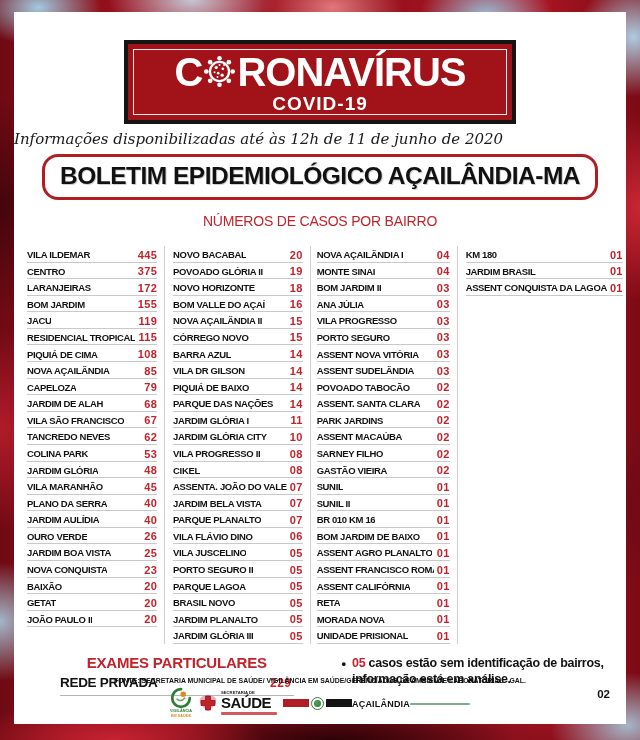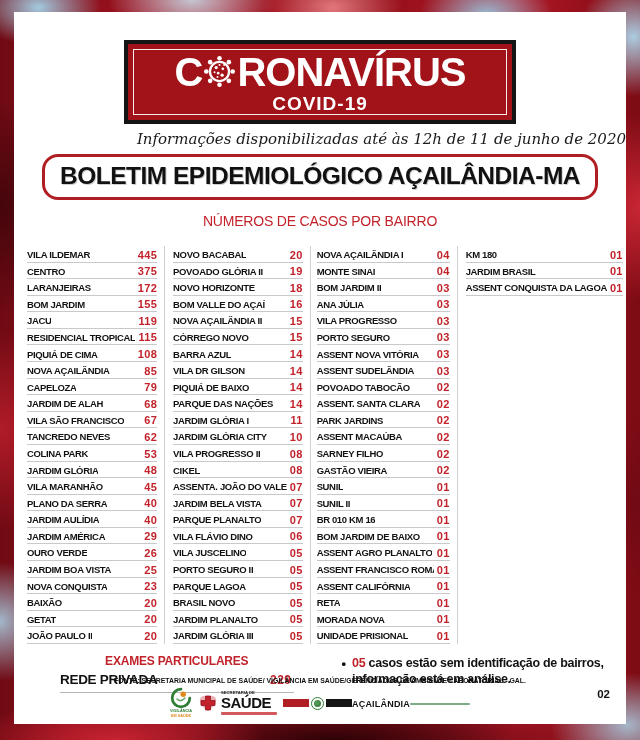--- a/index.html
+++ b/index.html
@@ -37,22 +37,22 @@
     content:"";position:absolute;inset:5px;border:1px solid rgba(255,255,255,.92);pointer-events:none;
   }
   .banner-title{
     color:#fff;font-weight:700;font-size:40px;line-height:1;letter-spacing:-1px;
     display:flex;align-items:center;
   }
   .virus-icon{width:33px;height:33px;margin:0 1px;display:inline-block;}
   .banner-sub{color:#fff;font-weight:700;font-size:19px;letter-spacing:1px;line-height:1;margin-top:2px;}
   
   .info-line{
-    text-align:right;font-family:"DejaVu Serif",serif;font-style:italic;
-    font-size:15px;color:#1a1a1a;margin-top:6px;letter-spacing:0px;margin-left:26px;
+    text-align:left;font-family:"DejaVu Serif",serif;font-style:italic;
+    font-size:15px;color:#1a1a1a;margin-top:6px;letter-spacing:0px;
   }
   
   .bulletin-box{
     width:556px;margin:6px auto 0;box-sizing:border-box;
     border:3px solid #b01e24;border-radius:16px;
     text-align:center;padding:5px 0 7px;
   }
   .bulletin-box span{
     font-size:24.5px;font-weight:700;color:#111;letter-spacing:-0.5px;
     text-shadow:1px 1px 0 rgba(120,120,120,.35);
@@ -68,21 +68,21 @@
   .col-0{width:150px;border-right:1px solid #cfcfcf;}
   .col-1{width:157px;border-right:1px solid #cfcfcf;padding-left:8px;}
   .col-2{width:147px;border-right:1px solid #cfcfcf;padding-left:6px;}
   .col-3{flex:1;padding-left:8px;padding-right:10px;}
   .row{display:flex;justify-content:space-between;align-items:flex-end;height:15.58px;border-bottom:1px solid #c9c9c9;}
   .bname{font-size:9.5px;font-weight:700;letter-spacing:-0.35px;white-space:nowrap;overflow:hidden;color:#121212;line-height:1;padding-bottom:2px;}
   .bval{font-size:11px;font-weight:700;color:#c2232b;line-height:1;padding-bottom:1px;letter-spacing:.3px;margin-left:3px;}
   
   .bottom-row{display:flex;margin:10px 14px 0;}
   .private-exams{width:240px;margin-left:32px;}
-  .pe-title{color:#c2232b;font-weight:700;font-size:12px;text-align:center;letter-spacing:-0.2px;}
+  .pe-title{color:#c2232b;font-weight:700;font-size:15px;text-align:center;letter-spacing:-0.2px;}
   .pe-line{display:flex;justify-content:space-between;align-items:flex-end;margin-top:4px;padding:0 2px 5px 0;border-bottom:1.5px solid #b5b5b5;}
   .pe-label{font-weight:700;font-size:13.5px;color:#121212;letter-spacing:-0.3px;}
   .pe-value{font-weight:700;font-size:12px;color:#c2232b;letter-spacing:.5px;}
   .note{display:flex;width:278px;margin-left:48px;margin-top:2px;}
   .note-bullet{font-size:13px;font-weight:700;color:#121212;margin-right:6px;line-height:1.25;}
   .note-text{font-size:12.5px;font-weight:700;color:#121212;line-height:1.25;letter-spacing:-0.3px;}
   .note-highlight{color:#c2232b;}
   
   .fonte{
     position:absolute;left:0;right:0;bottom:40px;text-align:center;
@@ -218,24 +218,20 @@
         </div>
         <div class="row">
           <span class="bname">PLANO DA SERRA</span>
           <span class="bval">40</span>
         </div>
         <div class="row">
           <span class="bname">JARDIM AULÍDIA</span>
           <span class="bval">40</span>
         </div>
         <div class="row">
-          <span class="bname">JARDIM AMÉRICA</span>
-          <span class="bval">29</span>
-        </div>
-        <div class="row">
           <span class="bname">OURO VERDE</span>
           <span class="bval">26</span>
         </div>
         <div class="row">
           <span class="bname">JARDIM BOA VISTA</span>
           <span class="bval">25</span>
         </div>
         <div class="row">
           <span class="bname">NOVA CONQUISTA</span>
           <span class="bval">23</span>

